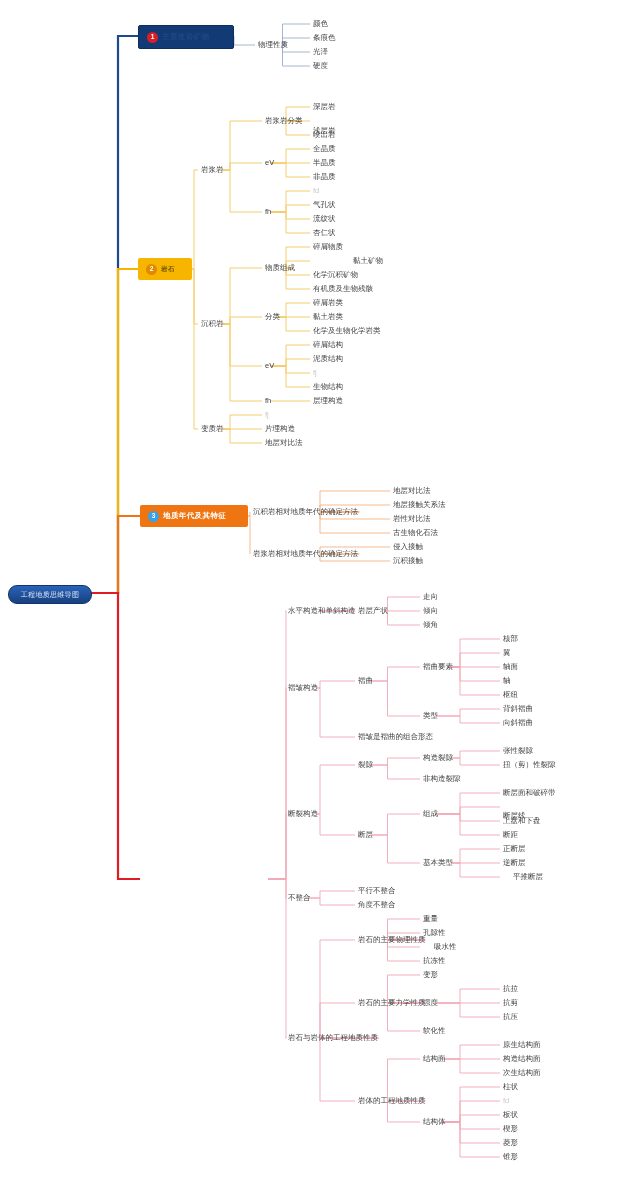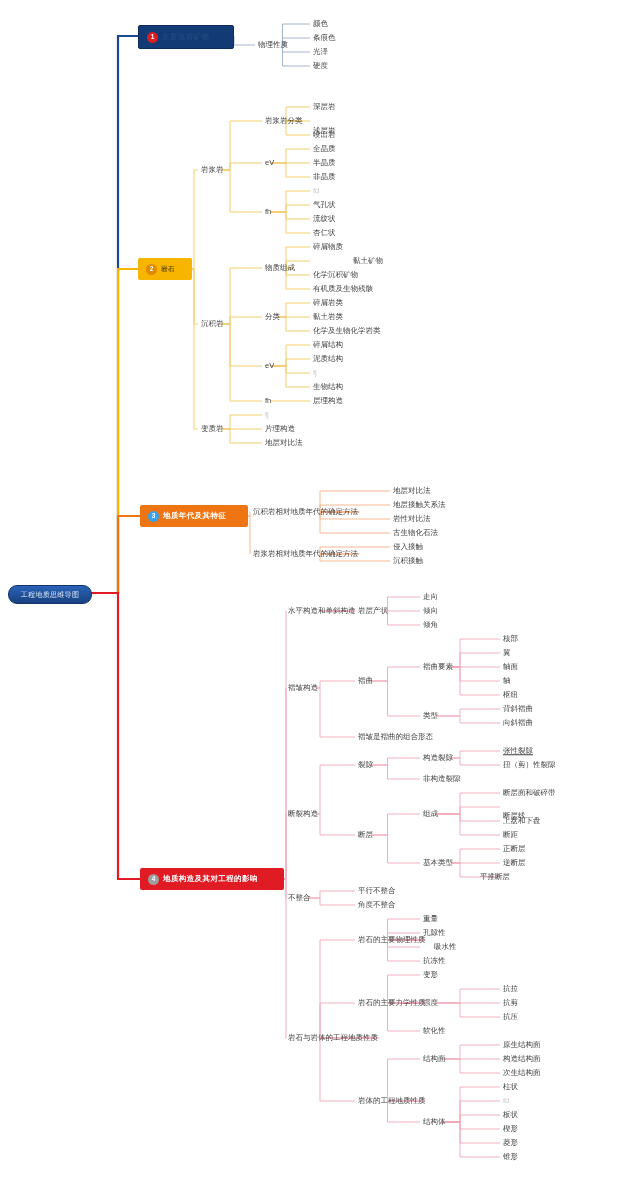--- a/index.html
+++ b/index.html
@@ -169,24 +169,20 @@
     <span class="tlabel">主要造岩矿物</span>
   </div>
   <div class="node topic" id="t2">
     <span class="num">2</span>
     <span class="tlabel">岩石</span>
   </div>
   <div class="node topic" id="t3">
     <span class="num">3</span>
     <span class="tlabel">地质年代及其特征</span>
   </div>
-  <div class="node topic" id="t4">
-    <span class="num">4</span>
-    <span class="tlabel">地质构造及其对工程的影响</span>
-  </div>
 
   <div id="dynamic">
       <div class="node leaf" style="left: 258px; top: 45px;">物理性质</div>
       <div class="node leaf" style="left: 313px; top: 24px;">颜色</div>
       <div class="node leaf" style="left: 313px; top: 38px;">条痕色</div>
       <div class="node leaf" style="left: 313px; top: 52px;">光泽</div>
       <div class="node leaf" style="left: 313px; top: 66px;">硬度</div>
       <div class="node leaf" style="left: 201px; top: 170px;">岩浆岩</div>
       <div class="node leaf" style="left: 265px; top: 121px;">岩浆岩分类</div>
       <div class="node leaf" style="left: 313px; top: 107px;">深层岩</div>
@@ -243,33 +239,33 @@
       <div class="node leaf" style="left: 503px; top: 667px;">轴面</div>
       <div class="node leaf" style="left: 503px; top: 681px;">轴</div>
       <div class="node leaf" style="left: 503px; top: 695px;">枢纽</div>
       <div class="node leaf" style="left: 423px; top: 716px;">类型</div>
       <div class="node leaf" style="left: 503px; top: 709px;">背斜褶曲</div>
       <div class="node leaf" style="left: 503px; top: 723px;">向斜褶曲</div>
       <div class="node leaf" style="left: 358px; top: 737px;">褶皱是褶曲的组合形态</div>
       <div class="node leaf" style="left: 288px; top: 814px;">断裂构造</div>
       <div class="node leaf" style="left: 358px; top: 765px;">裂隙</div>
       <div class="node leaf" style="left: 423px; top: 758px;">构造裂隙</div>
-      <div class="node leaf" style="left: 503px; top: 751px; text-decoration: underline;">张性裂隙</div>
+      <div class="node leaf" style="left: 503px; top: 751px;">张性裂隙</div>
       <div class="node leaf" style="left: 503px; top: 765px;">扭（剪）性裂隙</div>
       <div class="node leaf" style="left: 423px; top: 779px;">非构造裂隙</div>
       <div class="node leaf" style="left: 358px; top: 835px;">断层</div>
       <div class="node leaf" style="left: 423px; top: 814px;">组成</div>
       <div class="node leaf" style="left: 503px; top: 793px;">断层面和破碎带</div>
       <div class="node leaf" style="left: 503px; top: 807px; margin-top: 9px;">断层线</div>
       <div class="node leaf" style="left: 503px; top: 821px;">上盘和下盘</div>
       <div class="node leaf" style="left: 503px; top: 835px;">断距</div>
       <div class="node leaf" style="left: 423px; top: 863px;">基本类型</div>
       <div class="node leaf" style="left: 503px; top: 849px;">正断层</div>
       <div class="node leaf" style="left: 503px; top: 863px;">逆断层</div>
-      <div class="node leaf" style="left: 480px; top: 877px;">平推断层</div>
+      <div class="node leaf" style="left: 513px; top: 877px;">平推断层</div>
       <div class="node leaf" style="left: 288px; top: 898px;">不整合</div>
       <div class="node leaf" style="left: 358px; top: 891px;">平行不整合</div>
       <div class="node leaf" style="left: 358px; top: 905px;">角度不整合</div>
       <div class="node leaf" style="left: 288px; top: 1038px;">岩石与岩体的工程地质性质</div>
       <div class="node leaf" style="left: 358px; top: 940px;">岩石的主要物理性质</div>
       <div class="node leaf" style="left: 423px; top: 919px;">重量</div>
       <div class="node leaf" style="left: 423px; top: 933px;">孔隙性</div>
       <div class="node leaf" style="left: 434px; top: 947px;">吸水性</div>
       <div class="node leaf" style="left: 423px; top: 961px;">抗冻性</div>
       <div class="node leaf" style="left: 358px; top: 1003px;">岩石的主要力学性质</div>

